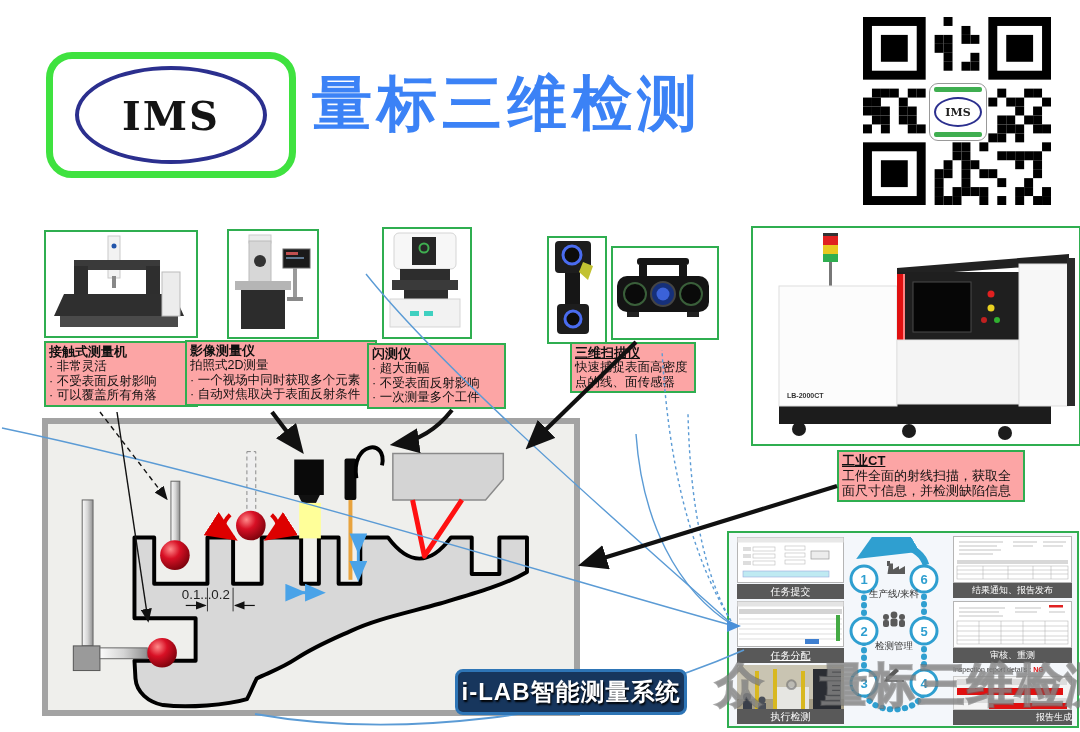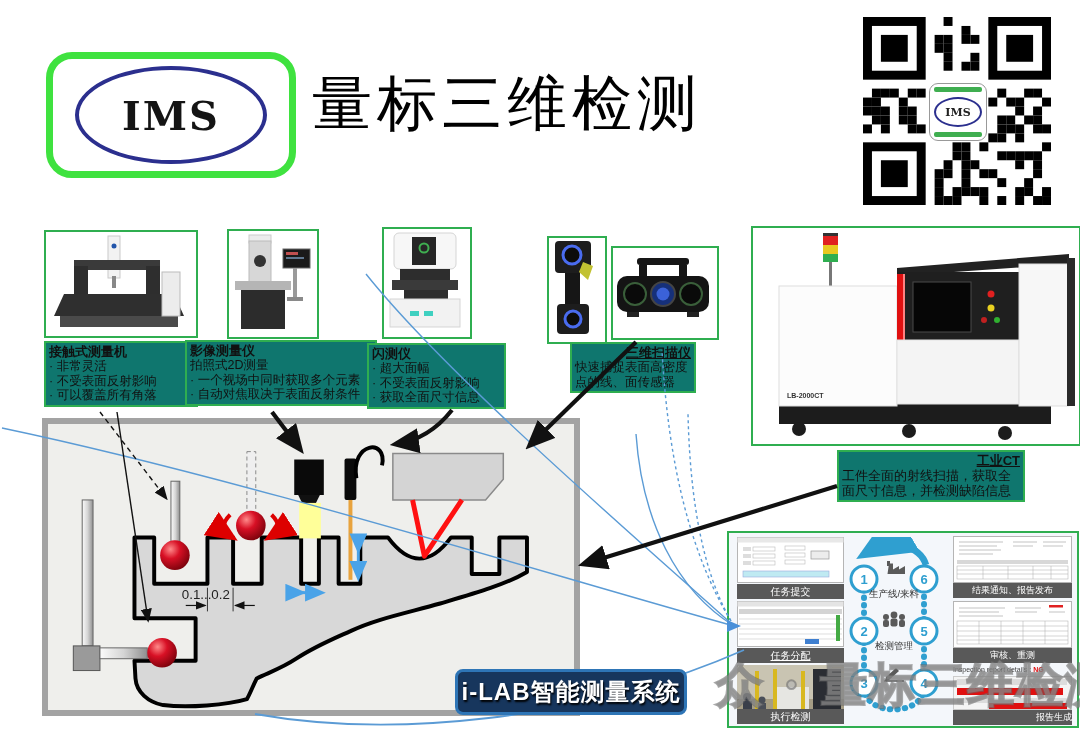--- a/index.html
+++ b/index.html
@@ -1,34 +1,34 @@
 <!DOCTYPE html>
 <html><head>
 <meta charset="utf-8">
 <style>
   html,body{margin:0;padding:0;background:#888;}
   #canvas{position:relative;width:1080px;height:732px;background:#fff;overflow:hidden;
     font-family:"Liberation Sans","DejaVu Sans",sans-serif;color:#111;}
   .abs{position:absolute;}
   .imgbox{position:absolute;background:#fff;border:2px solid #2fae50;z-index:12;}
-  .txtbox{position:absolute;background:#0f766e;border:2px solid #2fae50;padding:1px 3px 2px 3px;
+  .txtbox{position:absolute;background:#fca5a5;border:2px solid #2fae50;padding:1px 3px 2px 3px;
     font-size:12.5px;line-height:1.16;z-index:22;}
   .txtbox .bt{font-weight:bold;font-size:13px;}
   .txtbox ul{margin:0;padding:0;list-style:none;}
   .txtbox li::before{content:"· ";}
-  .ul{text-decoration:underline;text-align:right;}
+  .ul{text-decoration:underline;}
   
   #logo{left:46px;top:52px;width:236px;height:112px;border:7px solid #3fe23f;border-radius:26px;
     background:#fff;display:flex;align-items:center;justify-content:center;z-index:12;}
   #logo .ell{width:184px;height:90px;border:4px solid #2b2f8e;border-radius:50%;
     display:flex;align-items:center;justify-content:center;}
   #logo .ims{font-family:"DejaVu Serif","Liberation Serif",serif;font-weight:bold;font-size:40px;
     letter-spacing:2px;color:#141414;}
   #main-title{left:312px;top:64px;font-family:"DejaVu Serif","Liberation Serif",serif;
-    font-weight:normal;font-size:60px;letter-spacing:5px;color:#000000;z-index:12;white-space:nowrap;}
+    font-weight:bold;font-size:60px;letter-spacing:5px;color:#3b82f6;z-index:12;white-space:nowrap;}
   
   #qrbox{left:858px;top:12px;width:198px;height:198px;background:#fff;z-index:12;}
   #qrbox svg{position:absolute;left:5px;top:5px;}
   #qrlogo{position:absolute;left:71px;top:71px;width:56px;height:56px;background:#fff;
     border:1px solid #999;border-radius:9px;display:flex;align-items:center;justify-content:center;z-index:2;}
   #qrlogo .bar{position:absolute;left:4px;right:4px;height:5px;background:#3fae50;border-radius:2px;}
   #qrlogo .bt{top:3px;} #qrlogo .bb{bottom:3px;}
   #qrlogo .ell{width:44px;height:26px;border:2px solid #2b2f8e;border-radius:50%;
     display:flex;align-items:center;justify-content:center;}
   #qrlogo .ims{font-family:"DejaVu Serif",serif;font-weight:bold;font-size:11px;color:#222;}
@@ -301,21 +301,21 @@
       <li>一个视场中同时获取多个元素</li>
       <li>自动对焦取决于表面反射条件</li>
     </ul>
   </div>
 
   <div class="txtbox" style="left:367px;top:343px;width:129px;">
     <div class="bt">闪测仪</div>
     <ul>
       <li>超大面幅</li>
       <li>不受表面反射影响</li>
-      <li>获取全面尺寸信息</li>
+      <li>一次测量多个工件</li>
     </ul>
   </div>
 
   <div class="txtbox" style="left:570px;top:342px;width:116px;">
     <div class="bt ul">三维扫描仪</div>
     <div>快速捕捉表面高密度点的线、面传感器</div>
   </div>
 
   <div class="txtbox" style="left:837px;top:450px;width:178px;font-size:13px;">
     <div class="bt ul">工业CT</div>

